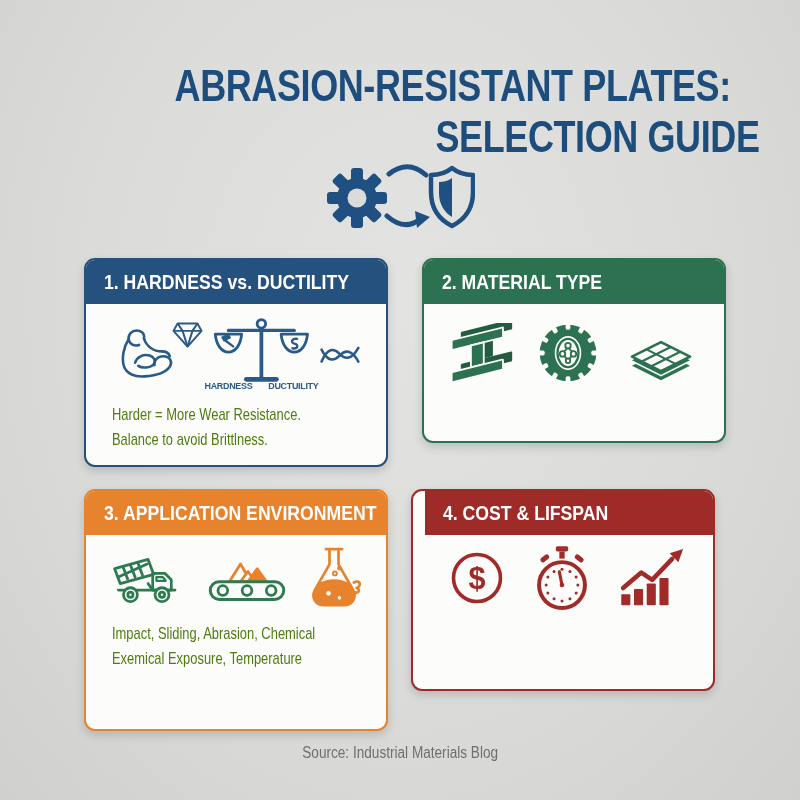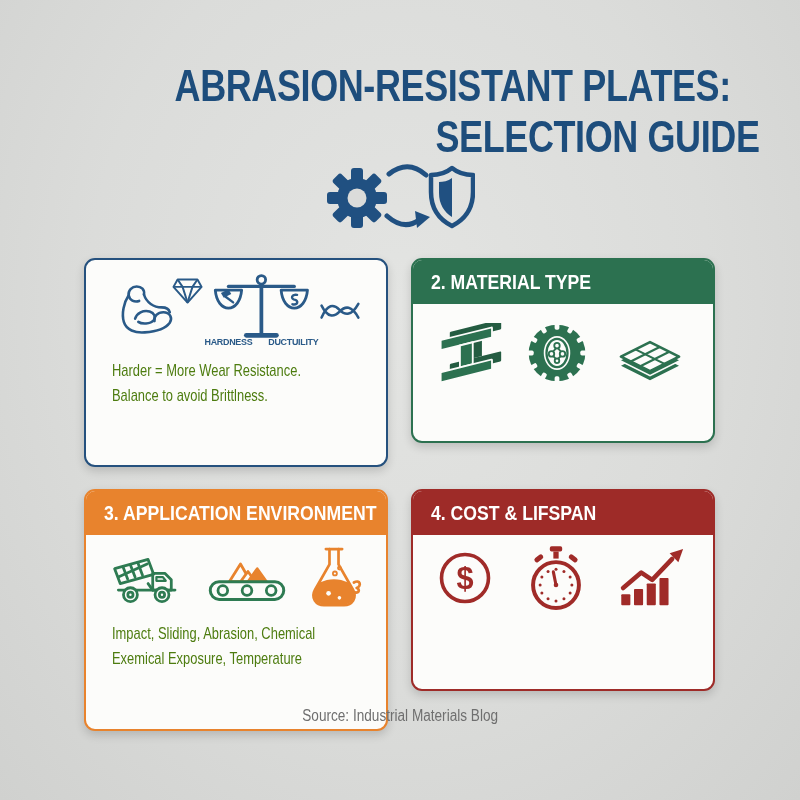--- a/index.html
+++ b/index.html
@@ -31,21 +31,21 @@
   .card-text{padding:0 26px;color:#4d7c0f;font-size:17px;line-height:25px;}
   .card-text .squeeze{transform:scaleX(0.76);transform-origin:0 50%;display:block;}
   .ic{display:block;}
   .ink-blue{color:#2a5a88;padding-left:33px;}
   .ink-green-solid{color:#2c7150;}
   .ink-green-line{color:#2e7b52;}
   .ink-orange{color:#e8832d;}
   .ink-red{color:#a02b28;}
   .scale-label{font-size:9.5px;font-weight:bold;letter-spacing:-0.3px;fill:#2a5a88;}
   
-  .footer{position:absolute;top:707px;left:0;width:800px;text-align:center;color:#6f6f6f;font-size:16px;}
+  .footer{position:absolute;top:744px;left:0;width:800px;text-align:center;color:#6f6f6f;font-size:16px;}
   .footer .squeeze{transform:scaleX(0.85);}
 </style>
 </head>
 <body>
 
 <div class="title-wrap">
   <div class="title-line"><span class="squeeze">ABRASION-RESISTANT PLATES:</span></div>
   <div class="title-line"><span class="squeeze">SELECTION GUIDE</span></div>
 </div>
 
@@ -76,20 +76,23 @@
     <g transform="translate(104,6)">
       <path d="M23 2 C29 7 37 9 44 9 L44 26 C44 43 35 54 23 60 C11 54 2 43 2 26 L2 9 C9 9 17 7 23 2 Z" fill="none" stroke="#205081" stroke-width="4.5" stroke-linejoin="round"></path>
       <path d="M23 12 C19 15 14 16 10 16 L10 27 C10 38 15 46 23 51 Z" fill="#205081"></path>
     </g>
   </svg>
 </div>
 
 <div class="cards">
 
   <div class="card" style="left: 0px; top: 0px; height: 209px; --accent: #25517e;">
+    <div class="card-header">
+      <span class="squeeze">1. HARDNESS vs. DUCTILITY</span>
+    </div>
     <div class="card-icons ink-blue">
 
       <svg class="ic" width="58" height="56" viewBox="0 0 70 64">
         <g fill="none" stroke="currentColor" stroke-width="3.2" stroke-linecap="round" stroke-linejoin="round">
           <path d="M25 22 C19 24 13 21 12 15 C11 9 16 4 22 4 C28 4 32 8 31 14"></path>
           <path d="M12 15 C6 24 3 38 6 48 C9 58 20 62 32 61 C46 60 58 56 63 49 C67 43 63 36 55 36 C48 36 43 41 44 47"></path>
           <path d="M31 14 C34 24 43 30 53 30 C58 30 62 32 63 36"></path>
           <path d="M20 44 C22 37 30 33 38 35 C44 37 46 42 43 46 C39 51 28 51 24 48"></path>
         </g>
       </svg>
@@ -125,21 +128,21 @@
           <path d="M3 14 C10 28 17 28 24 21 C31 14 38 14 46 28"></path>
         </g>
       </svg>
     </div>
     <div class="card-text">
       <span class="squeeze">Harder = More Wear Resistance.</span>
       <span class="squeeze">Balance to avoid Brittlness.</span>
     </div>
   </div>
 
-  <div class="card" style="left: 327px; top: 0px; height: 185px; --accent: #2c7150;">
+  <div class="card" style="left: 338px; top: 0px; height: 185px; --accent: #2c7150;">
     <div class="card-header">
       <span class="squeeze">2. MATERIAL TYPE</span>
     </div>
     <div class="card-icons ink-green-solid">
 
       <svg class="ic" width="66" height="60" viewBox="0 0 72 64">
         <g transform="translate(10,13) skewY(-14)" fill="#245c41">
           <rect x="4" y="-3" width="56" height="11" rx="1"></rect>
           <rect x="25" y="8" width="14" height="24"></rect>
           <rect x="4" y="32" width="56" height="11" rx="1"></rect>
@@ -243,21 +246,21 @@
         <circle cx="25" cy="52" r="2.6" fill="#fcfcfa"></circle>
         <circle cx="37" cy="57" r="2" fill="#fcfcfa"></circle>
       </svg>
     </div>
     <div class="card-text">
       <span class="squeeze">Impact, Sliding, Abrasion, Chemical</span>
       <span class="squeeze">Exemical Exposure, Temperature</span>
     </div>
   </div>
 
-  <div class="card row2" style="left: 327px; top: 231px; height: 202px; --accent: #9e2b28;">
+  <div class="card row2" style="left: 327px; top: 231px; height: 202px; padding-left: 12px; --accent: #9e2b28;">
     <div class="card-header">
       <span class="squeeze">4. COST &amp; LIFSPAN</span>
     </div>
     <div class="card-icons ink-red">
 
       <svg class="ic" width="56" height="56" viewBox="0 0 62 62">
         <circle cx="31" cy="31" r="26" fill="none" stroke="currentColor" stroke-width="4"></circle>
         <text x="31" y="43" text-anchor="middle" font-size="34" font-weight="bold" fill="currentColor">$</text>
       </svg>
 

